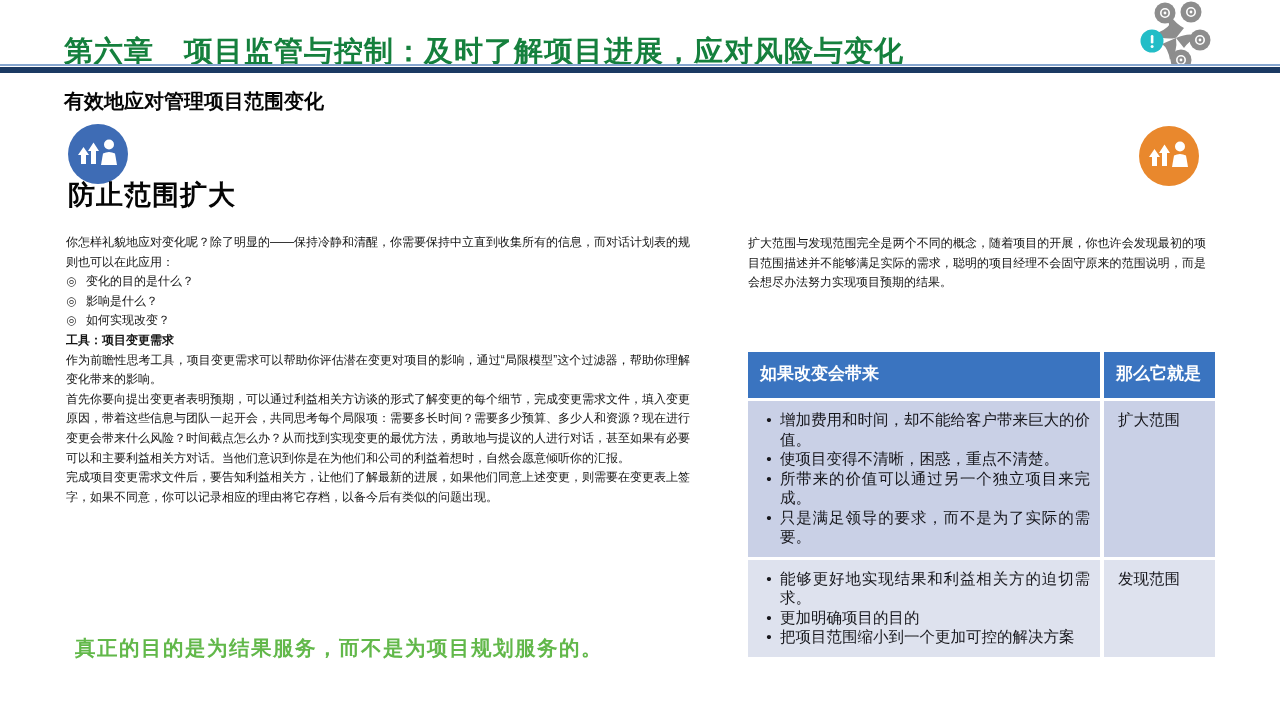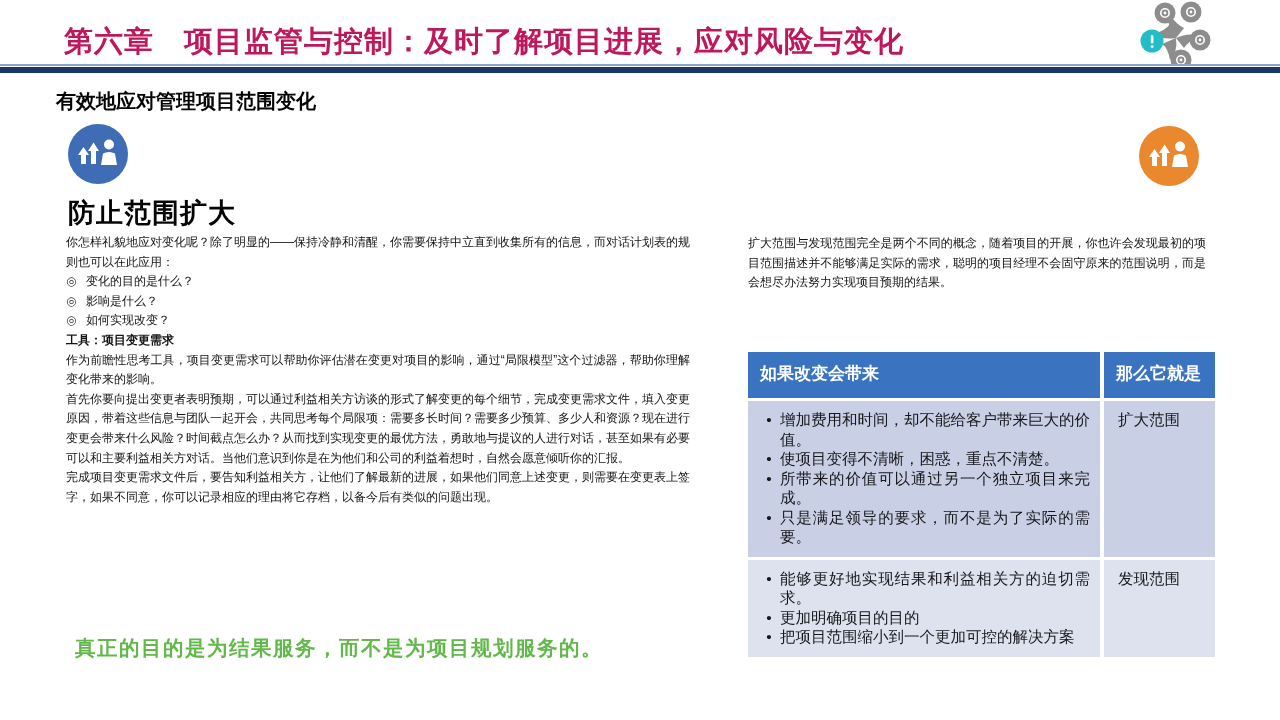--- a/index.html
+++ b/index.html
@@ -4,39 +4,39 @@
 <style>
   * { margin:0; padding:0; box-sizing:border-box; }
   html,body { width:1280px; height:720px; }
   body {
     font-family:"Liberation Sans","DejaVu Sans",sans-serif;
     background:#ffffff; position:relative; overflow:hidden; color:#111;
   }
   .slide { position:absolute; inset:0; background:#fff; }
 
   .page-title {
-    position:absolute; left:64px; top:22px;
-    font-size:29px; font-weight:bold; color:#be185d; letter-spacing:1px;
+    position:absolute; left:64px; top:32px;
+    font-size:29px; font-weight:bold; color:#15803d; letter-spacing:1px;
   }
   .title-divider {
     position:absolute; left:0; top:64px; width:1280px; height:9px;
     background:linear-gradient(#86a6cf 0 2px, #ffffff 2px 3px, #1b3a63 3px 9px);
   }
   .subtitle {
-    position:absolute; left:56px; top:88px;
+    position:absolute; left:64px; top:88px;
     font-size:20px; font-weight:bold; color:#050505;
   }
 
   .icon-circle { position:absolute; width:60px; height:60px; border-radius:50%; }
   .icon-left  { left:68px;  top:124px; background:#3e6cb5; }
   .icon-right { left:1139px; top:126px; background:#e9882d; }
   .icon-circle svg { position:absolute; inset:0; }
 
   .col-heading { position:absolute; font-size:27px; font-weight:bold; color:#050505; letter-spacing:1px; }
-  .heading-left  { left:68px; top:195px;font-family:Liberation Serif, serif; }
+  .heading-left  { left:68px; top:177px;font-family:Liberation Serif, serif; }
   .heading-right { top:191px; right:78px; }
 
   .body-text { font-size:12px; line-height:19.6px; color:#141414; text-align:justify; }
   .left-body  { position:absolute; left:66px; top:233px; width:624px; }
   .right-body { position:absolute; left:748px; top:235px; width:458px;font-family:Liberation Mono, monospace; }
 
   .bullet-line { display:flex; }
   .bullet-line .glyph { width:20px; flex:0 0 20px; color:#333; }
   .tool-line { font-weight:bold; }
 

